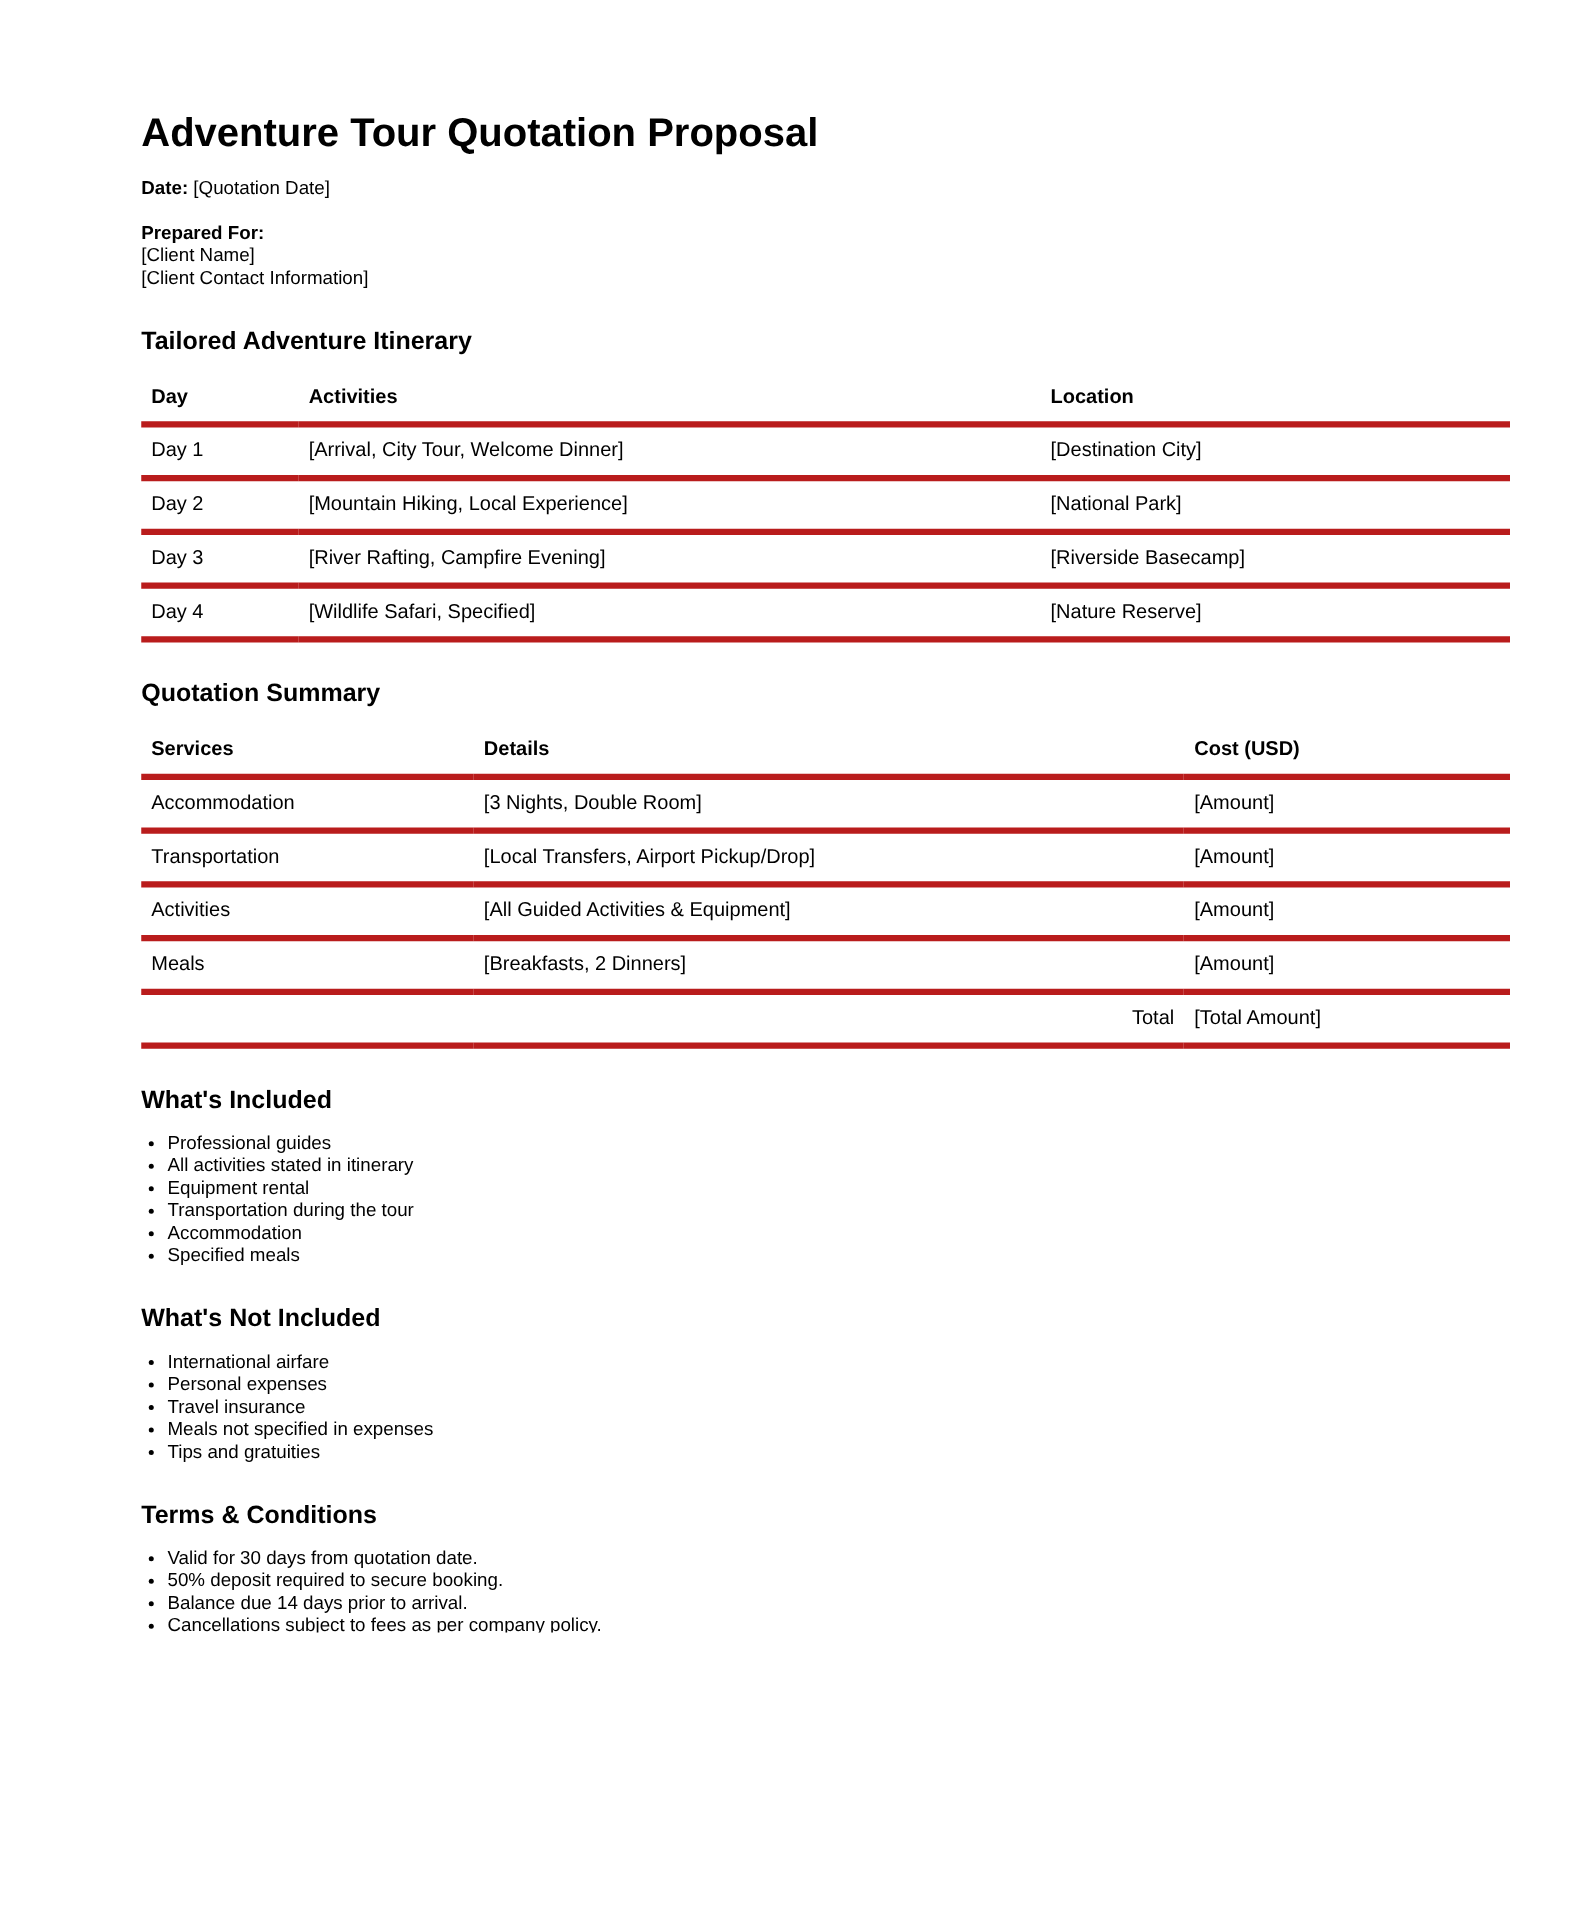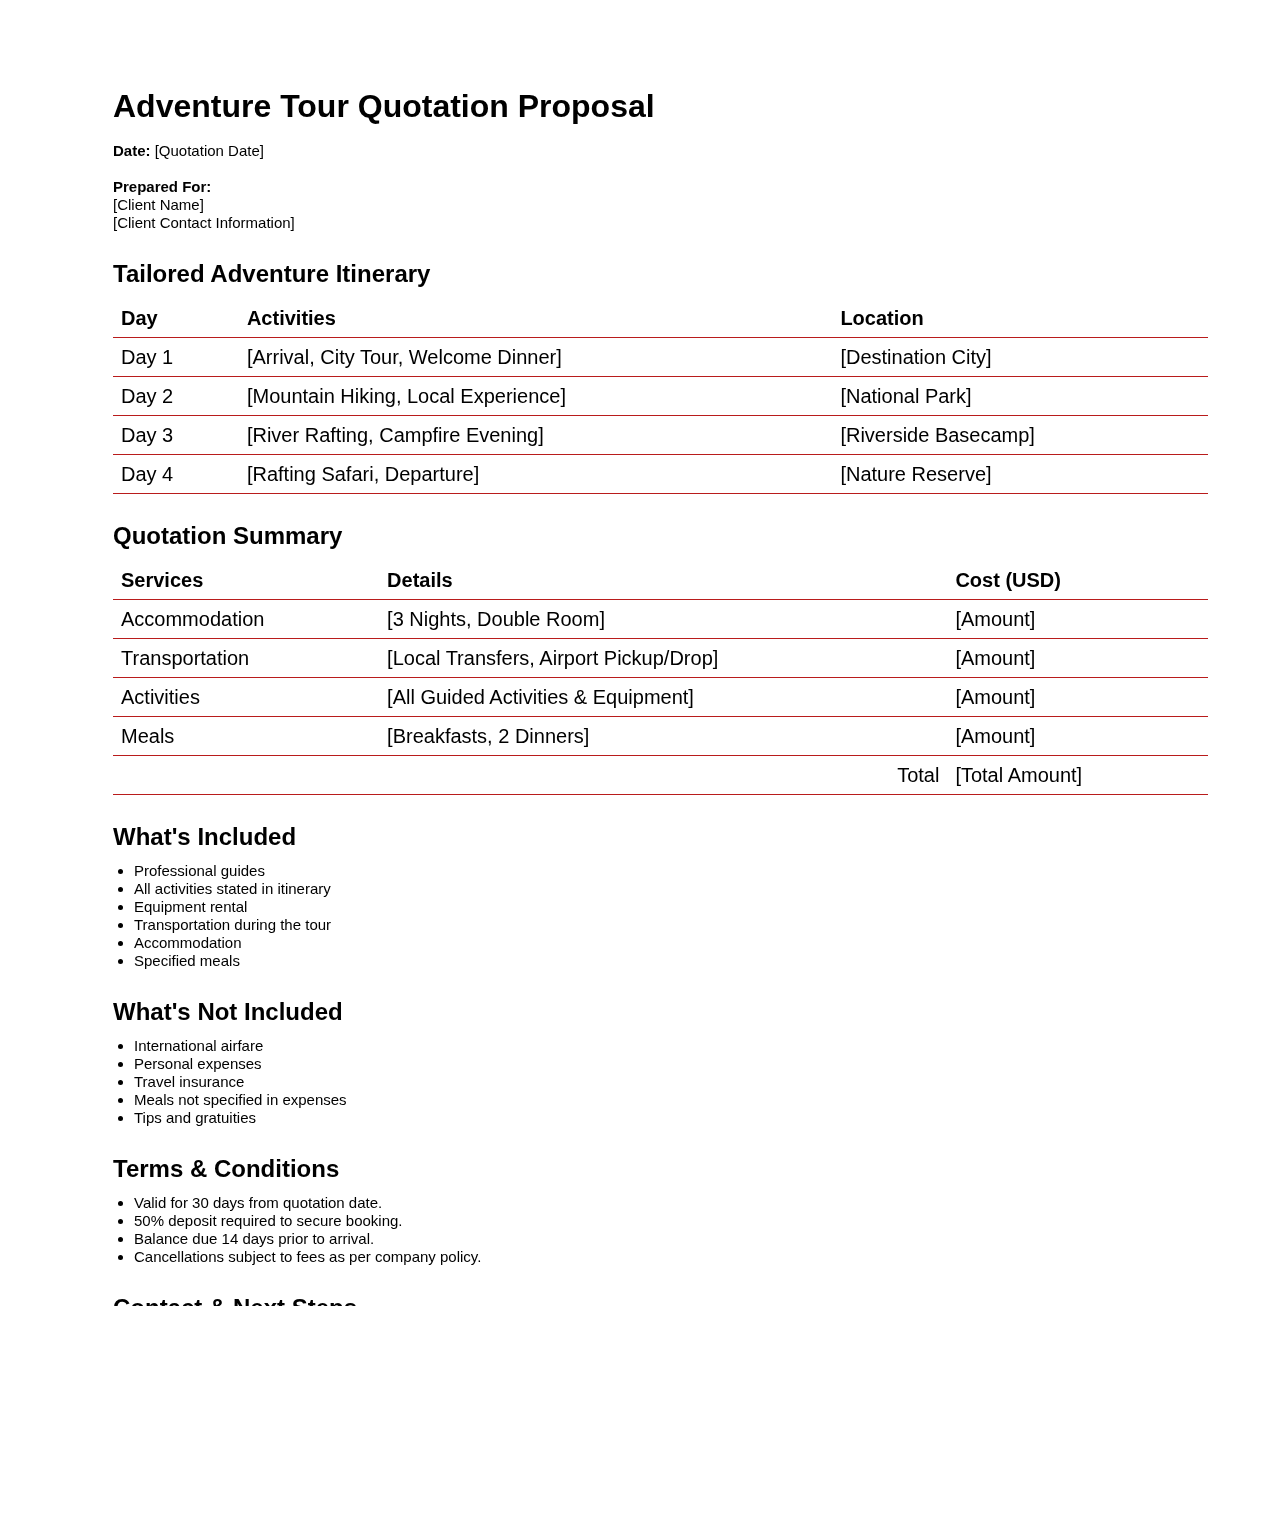--- a/index.html
+++ b/index.html
@@ -22,40 +22,40 @@
     font-size: 15px;
     line-height: 18px;
   }
   h1 {
     font-size: 32px;
     line-height: 37px;
     font-weight: 700;
     margin: 0 0 17px 0;
   }
   h2 {
-    font-size: 24px;
+    font-size: 20px;
     line-height: 23px;
     font-weight: 700;
     margin: 30px 0 14px 0;
   }
   p.block {
     margin: 0 0 18px 0;
   }
   .bold { font-weight: 700; }
   table {
     width: 100%;
     border-collapse: collapse;
     table-layout: fixed;
   }
   th, td {
     text-align: left;
     vertical-align: middle;
     padding: 10px 8px;
-    border-bottom: 1px solid #b91c1c;
-    font-size: 20px;
+    border-bottom: 5px solid #b91c1c;
+    font-size: 16px;
     line-height: 18px;
     overflow: hidden;
     white-space: nowrap;
   }
   th { font-weight: 700; }
   table.itinerary col.c1 { width: 11.5%; }
   table.itinerary col.c2 { width: 54.2%; }
   table.itinerary col.c3 { width: 34.3%; }
   table.summary col.c1 { width: 24.3%; }
   table.summary col.c2 { width: 51.9%; }
@@ -109,21 +109,21 @@
           <td>[Mountain Hiking, Local Experience]</td>
           <td>[National Park]</td>
         </tr>
         <tr>
           <td>Day 3</td>
           <td>[River Rafting, Campfire Evening]</td>
           <td>[Riverside Basecamp]</td>
         </tr>
         <tr>
           <td>Day 4</td>
-          <td>[Rafting Safari, Departure]</td>
+          <td>[Wildlife Safari, Specified]</td>
           <td>[Nature Reserve]</td>
         </tr>
       </tbody>
     </table>
 
     <h2>Quotation Summary</h2>
 
     <table class="summary">
       <colgroup>
           <col class="c1">

